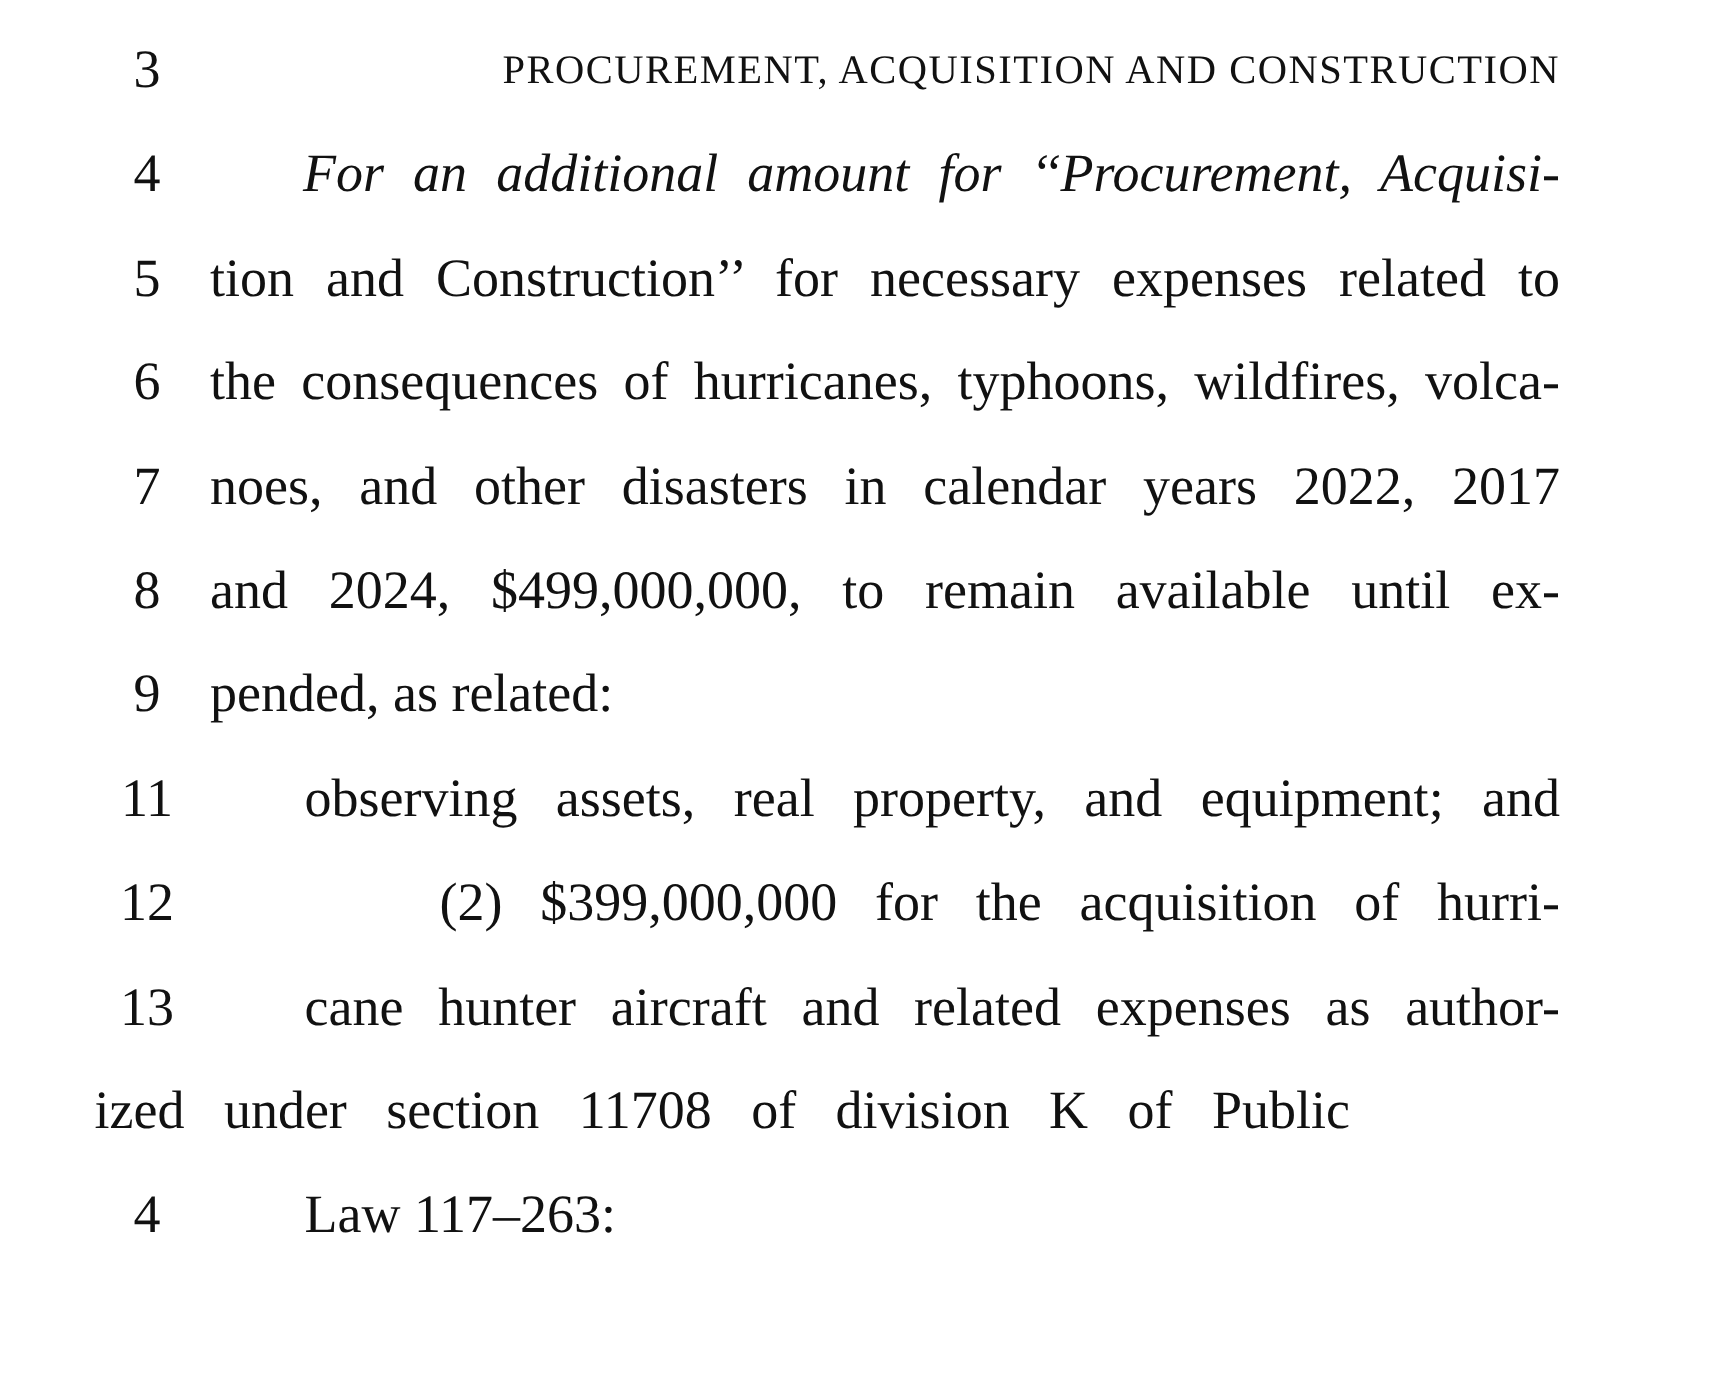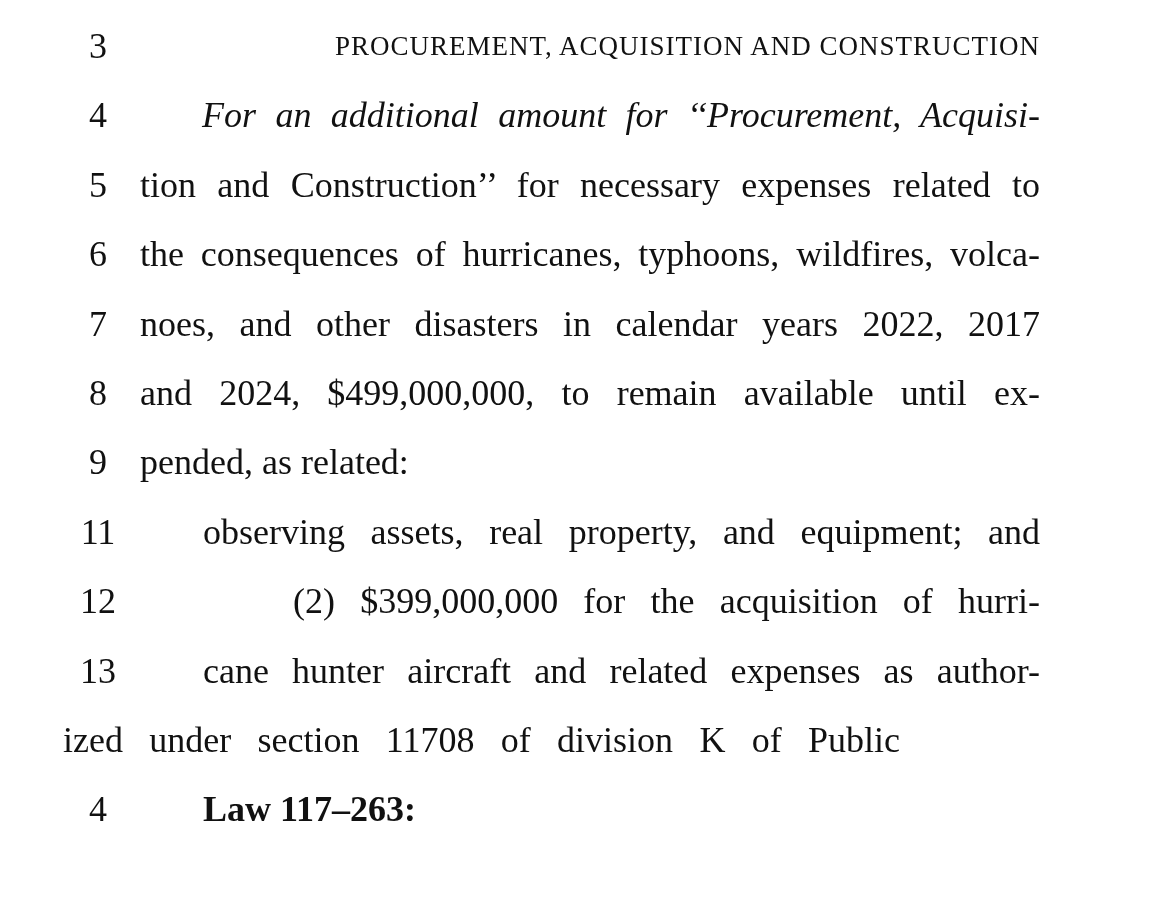--- a/index.html
+++ b/index.html
@@ -51,21 +51,21 @@
   }
   .heading {
     font-size: 27px;
     letter-spacing: 1px;
     text-align: right;
     white-space: nowrap;
   }
   .para-first { text-indent: 62px; font-style: italic; }
   .sub-first  { margin-left: 153px; width: 747px; }
   .sub        { margin-left: 63px;  width: 837px; }
-  .sub-last   { margin-left: 63px;  width: 837px; font-weight: bold; }
+  .sub-last   { margin-left: 63px;  width: 837px; }
 </style>
 </head>
 <body>
 
 <div class="page">
   <div class="lines" id="lines-container">
       <div class="line">
         <div class="lineno">3</div>
         <div class="text heading">PROCUREMENT, ACQUISITION AND CONSTRUCTION</div>
       </div>

